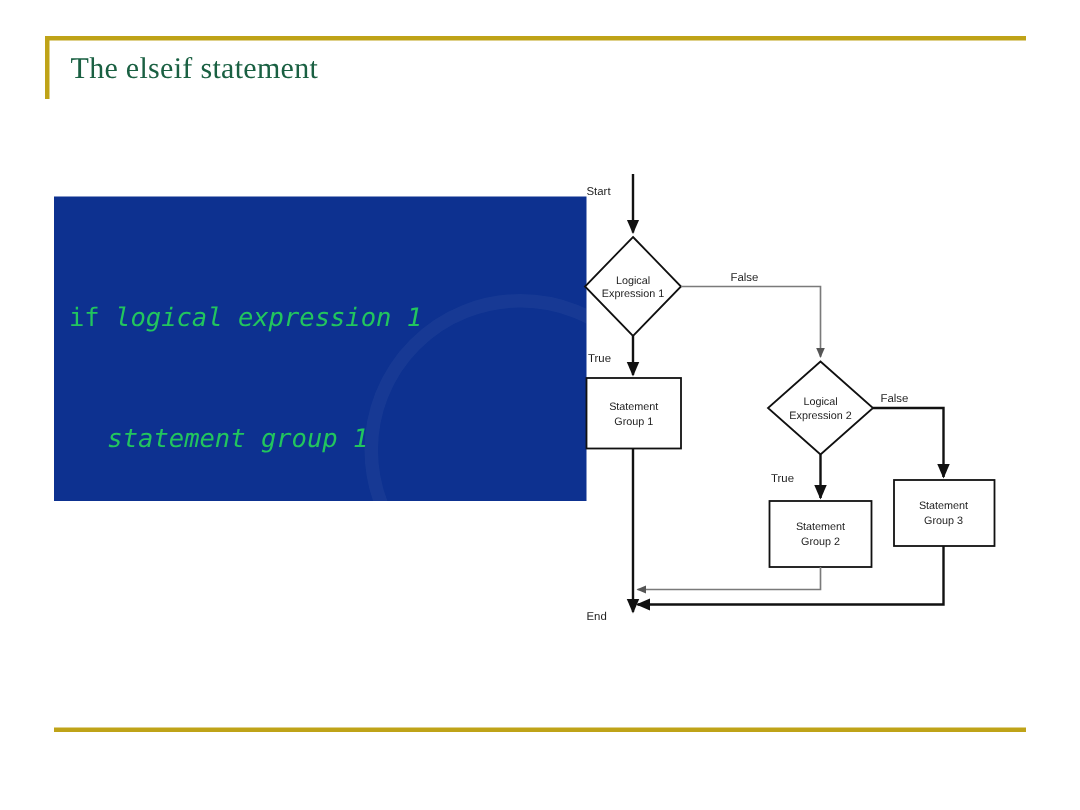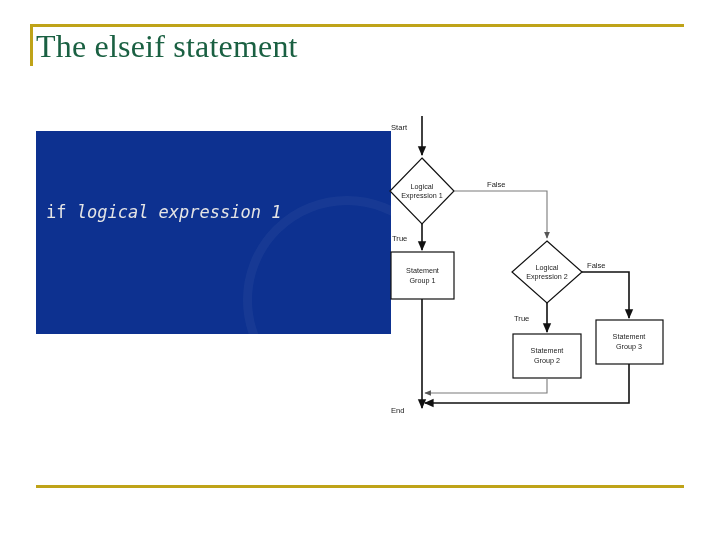--- a/index.html
+++ b/index.html
@@ -42,24 +42,24 @@
     position: absolute;
     left: 36px;
     top: 485px;
     width: 648px;
     height: 3px;
     background: #bfa318;
   }
 
   #page-title {
     position: absolute;
-    left: 36px;
+    left: 47px;
     top: 26px;
     font-family: "Liberation Serif", serif;
-    font-size: 32px;
+    font-size: 20px;
     line-height: 40px;
     color: #1a6042;
     white-space: nowrap;
     letter-spacing: 0.2px;
   }
 
   
   #code-block {
     position: absolute;
     left: 36px;
@@ -80,21 +80,21 @@
     pointer-events: none;
   }
   #code-text {
     position: absolute;
     left: 10px;
     top: 14px;
     right: 4px;
     font-family: "DejaVu Sans Mono", "Liberation Mono", monospace;
     font-size: 17px;
     line-height: 27px;
-    color: #e5e5e5;
+    color: #22c55e;
     white-space: pre;
   }
   .code-line { display: block; white-space: pre; }
   .kw  { font-style: normal; }
   .em  { font-style: italic; }
   .ind { display: inline-block; width: 2.5ch; }
 
   
   #flowchart {
     position: absolute;
@@ -137,20 +137,21 @@
 
   <div id="title-rule-top"></div>
   <div id="title-rule-left"></div>
 
   <div id="page-title">The elseif statement</div>
 
   <div id="code-block">
     <div id="code-sheen"></div>
     <div id="code-text">
       <span class="code-line"><span class="kw">if </span><span class="em">logical expression 1</span></span>
+      <span class="code-line"><span class="ind"></span><span class="em">statement group 1</span></span>
       
       
       
       
       
     </div>
   </div>
 
   <div id="flowchart">
     <svg width="300" height="320" viewBox="0 0 300 320" xmlns="http://www.w3.org/2000/svg">

